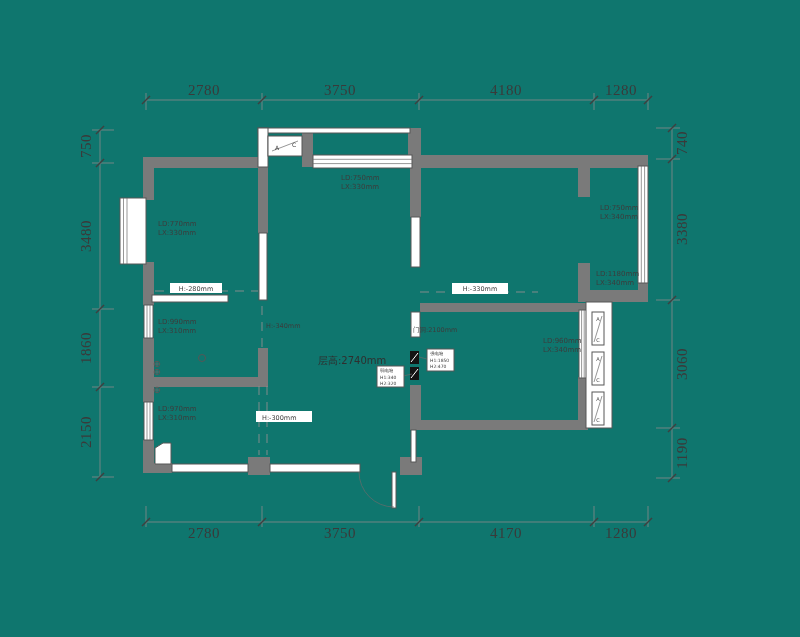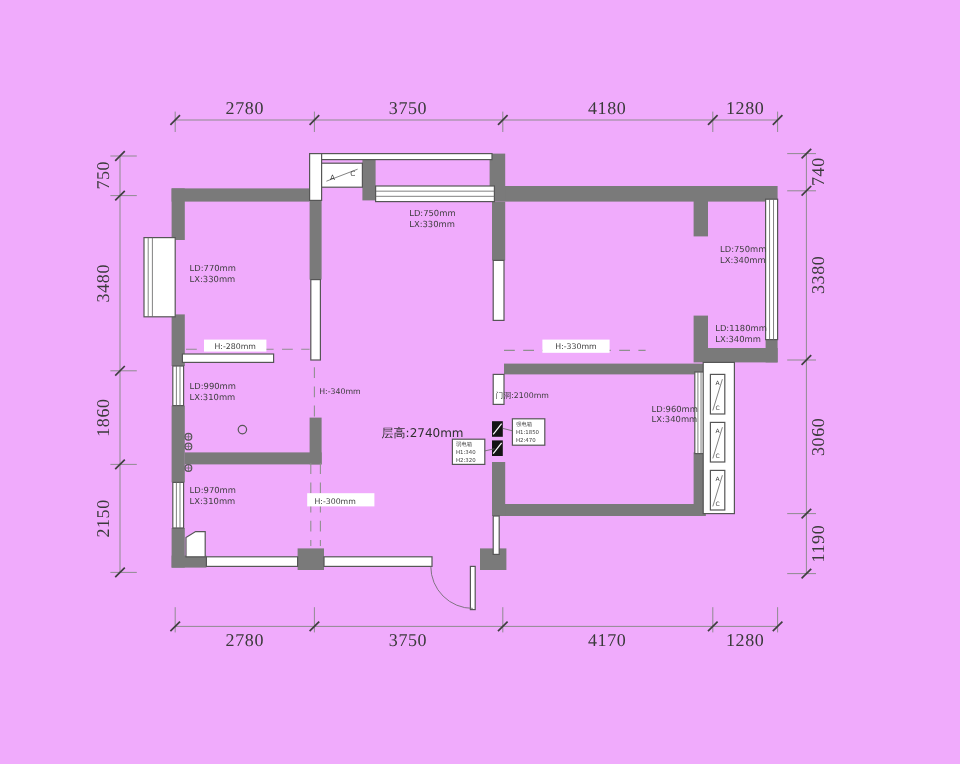--- a/index.html
+++ b/index.html
@@ -1,16 +1,16 @@
 <!DOCTYPE html>
 <html><head>
 <meta charset="utf-8">
 <style>
   html,body{margin:0;padding:0;background:#fff;}
-  .stage{position:relative;width:800px;height:637px;background:#f0abfc;font-family:"DejaVu Sans",sans-serif;}
+  .stage{position:relative;width:800px;height:637px;background:#0f766e;font-family:"DejaVu Sans",sans-serif;}
   svg{display:block;}
   .wall{fill:#7a7a7a;stroke:none;}
   .wout{fill:#ffffff;stroke:#565656;stroke-width:1;}
   .ln{stroke:#565656;stroke-width:1;fill:none;}
   .thin{stroke:#6a6a6a;stroke-width:.7;fill:none;}
   .dimln{stroke:#8a8a8a;stroke-width:.8;fill:none;}
   .tick{stroke:#3f3f3f;stroke-width:1.4;fill:none;}
   .dash{stroke:#8f8f8f;stroke-width:.9;fill:none;stroke-dasharray:9 7;}
   .dim{font-family:"Liberation Serif",serif;font-size:15px;fill:#3a3a3a;letter-spacing:.5px;}
   .lbl{font-size:7px;fill:#3c3c3c;}

